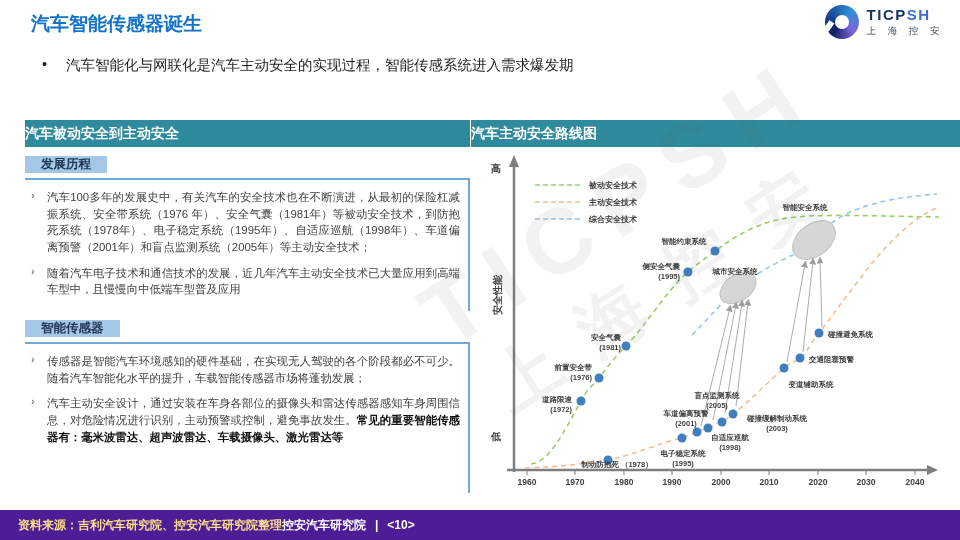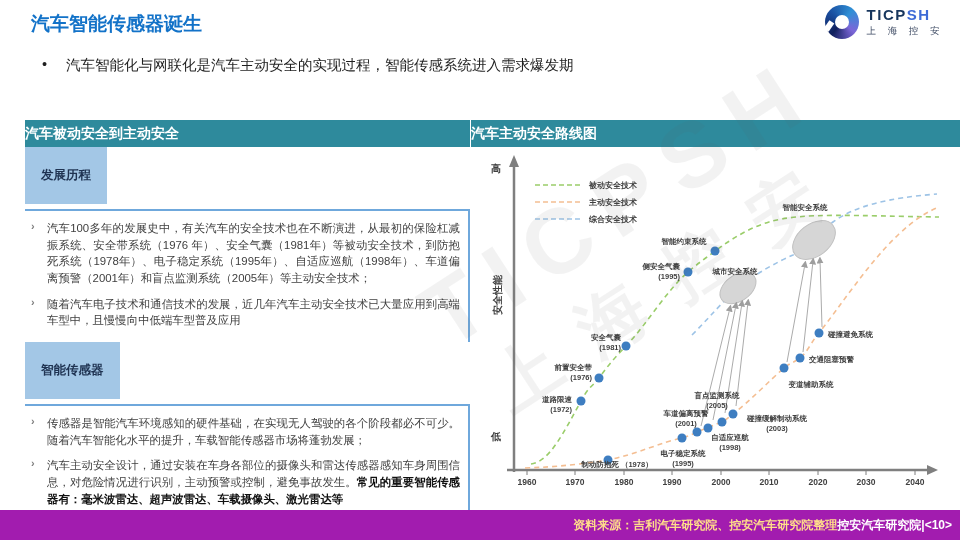--- a/index.html
+++ b/index.html
@@ -16,39 +16,39 @@
   .logo-en .accent{color:#3E6BD6}
   .logo-cn{font-size:9.5px;color:#3D4A63;letter-spacing:4.5px;margin-top:3px;white-space:nowrap}
   
   .intro{position:absolute;left:38px;top:56px;width:900px;margin:0;padding:0}
   .intro li{list-style:none;position:relative;padding-left:28px;font-size:14.5px;color:#1f1f1f;margin-bottom:7px}
   .intro li::before{content:"•";position:absolute;left:4px;top:0;color:#1f1f1f}
   
   .panel-header{height:27px;line-height:27px;background:#2E8A9C;color:#fff;font-weight:bold;font-size:14px;}
   .panel-left{position:absolute;left:25px;top:120px;width:445px}
   .panel-right{position:absolute;left:471px;top:120px;width:552px}
-  .tag{display:inline-block;background:#A3C7E6;color:#1F3352;font-size:12.5px;font-weight:600;padding:20px 16px;}
+  .tag{display:inline-block;background:#A3C7E6;color:#1F3352;font-size:12.5px;font-weight:600;padding:0 16px;margin-top:9px}
   .content-box{border-top:2px solid #6FA8DC;border-right:2px solid #6FA8DC;margin-top:5px;padding:9px 8px 4px 4px;overflow:hidden}
   .box-1{height:118px}
   .box-2{height:136px}
   .crow{display:flex;margin-bottom:9px}
   .cmark{flex:none;width:16px;padding-left:2px;color:#7F7F7F;font-weight:bold;font-size:11px}
   .ctext{font-size:11.4px;line-height:1.46;color:#3F3F3F;text-align:justify}
   .ctext b{color:#111}
   
   .chart-svg{position:absolute;left:487px;top:150px}
   .tick{font:600 8.5px "Liberation Sans",sans-serif;fill:#404040}
   .axw{font:700 10px "Liberation Sans",sans-serif;fill:#404040}
   .leg{font:700 8px "Liberation Sans",sans-serif;fill:#404040}
   .cl{font:700 7.5px "Liberation Sans",sans-serif;fill:#3F3F3F}
   
-  .footer{position:absolute;left:0;bottom:0;width:960px;height:30px;background:#a21caf;
-          display:flex;justify-content:flex-end;align-items:center;padding:0 8px;box-sizing:border-box}
+  .footer{position:absolute;left:0;bottom:0;width:960px;height:30px;background:#4c1d95;
+          display:flex;justify-content:flex-start;align-items:center;padding:0 18px;box-sizing:border-box}
   .footer-source{color:#FFDE8A;font-size:12px;font-weight:bold}
-  .footer-right{color:#ffffff;font-size:12px;font-weight:bold;display:flex;align-items:center}
+  .footer-right{color:#ffffff;font-size:12px;font-weight:bold;display:flex;gap:9px;align-items:center}
   
   .watermark{position:absolute;left:330px;top:150px;width:620px;transform:rotate(-33deg);
              color:#5a5a5a;opacity:.07;text-align:center;pointer-events:none;z-index:9}
   .wm1{font-size:92px;font-weight:bold;letter-spacing:18px;line-height:1}
   .wm2{font-size:68px;font-weight:bold;letter-spacing:34px;margin-top:14px;line-height:1}
 </style>
 </head>
 <body>
 
 <div class="slide">

